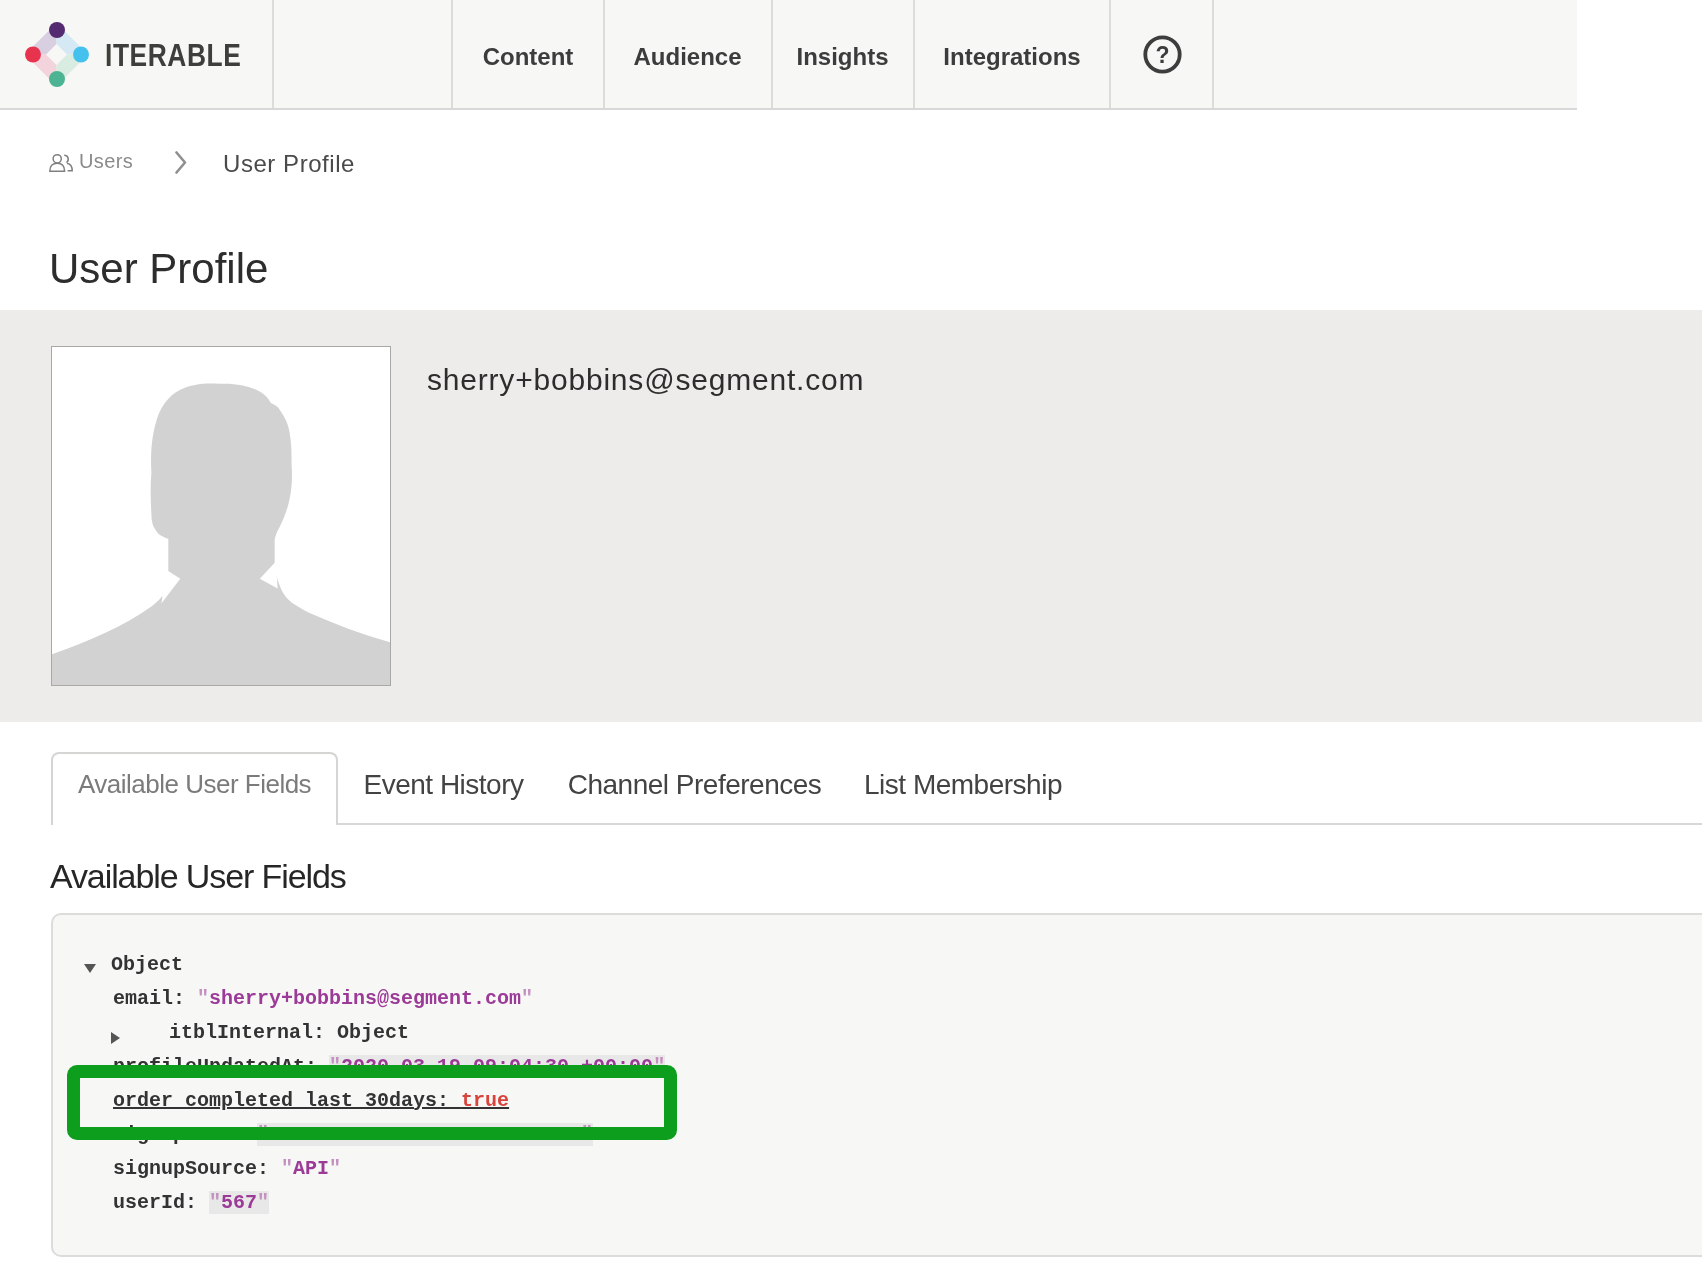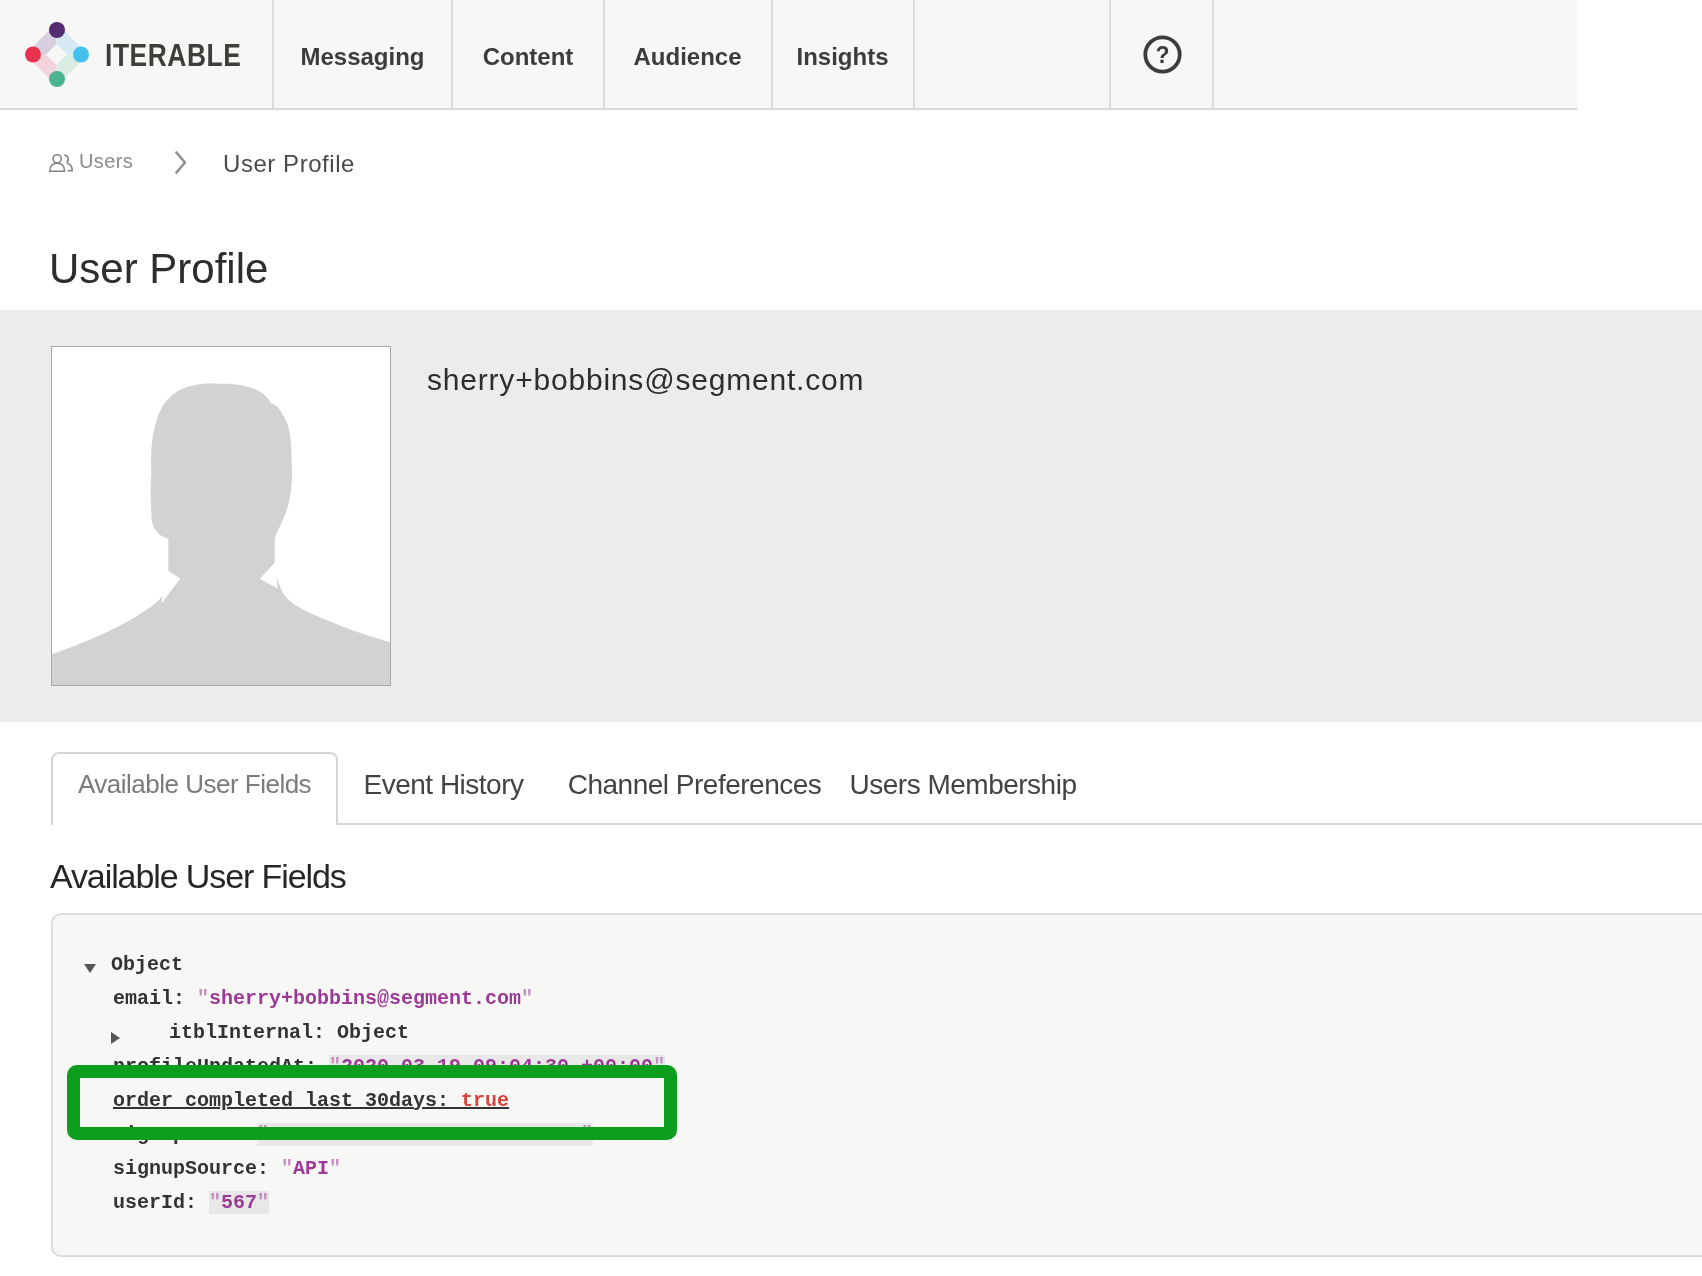--- a/index.html
+++ b/index.html
@@ -62,24 +62,24 @@
     </g>
   </svg>
   <span id="brand">ITERABLE</span>
   <div class="navsep" style="left:272px"></div>
   <div class="navsep" style="left:451px"></div>
   <div class="navsep" style="left:602.5px"></div>
   <div class="navsep" style="left:770.5px"></div>
   <div class="navsep" style="left:913px"></div>
   <div class="navsep" style="left:1109px"></div>
   <div class="navsep" style="left:1211.5px"></div>
-  <div class="navitem" style="left:274px; width:177px;">Messaging</div>
   <div class="navitem" style="left:453px; width:150px;">Content</div>
   <div class="navitem" style="left:604.5px; width:166px;">Audience</div>
   <div class="navitem" style="left:772.5px; width:140px;">Insights</div>
+  <div class="navitem" style="left:915px; width:194px;">Integrations</div>
   <svg class="abs" style="left:1143px; top:35px;" width="39" height="39" viewBox="0 0 39 39">
     <circle cx="19.5" cy="19.5" r="17.2" fill="none" stroke="#3d3d3d" stroke-width="3.8"></circle>
     <text x="19.5" y="27.5" font-family="Liberation Sans" font-size="23" font-weight="bold" fill="#3d3d3d" text-anchor="middle">?</text>
   </svg>
 </div>
 
 <svg class="abs" style="left:48px; top:152px;" width="26" height="21" viewBox="0 0 26 21">
   <g fill="none" stroke="#808080" stroke-width="1.5">
     <circle cx="9.2" cy="6.8" r="4.1"></circle>
     <path d="M 1.8 19.3 C 1.8 13.2 5 11.3 9.2 11.3 C 13.4 11.3 16.6 13.2 16.6 19.3 Z"></path>
@@ -129,21 +129,21 @@
   </div>
   <span id="email">sherry+bobbins@segment.com</span>
 </div>
 
 <div id="tabline"></div>
 <div id="tab-active">
     <span>Available User Fields</span>
   </div>
 <div class="tab" style="left:443.5px;">Event History</div>
 <div class="tab" style="left:694.5px;">Channel Preferences</div>
-<div class="tab" style="left:963px;">Users Membership</div>
+<div class="tab" style="left:963px;">List Membership</div>
 
 <div id="h2">Available User Fields</div>
 
 <div id="codebox"></div>
 <div class="tri" style="left:84px; top:964px; border-left:6px solid transparent; border-right:6px solid transparent; border-top:9px solid #555;"></div>
 <div class="tri" style="left:111px; top:1032px; border-top:6px solid transparent; border-bottom:6px solid transparent; border-left:9px solid #555;"></div>
 <div class="cl" style="left:111px; top:952.5px;">Object</div>
 <div class="cl" style="left:113px; top:986.5px;">email: <span class="qt">"</span><span class="pur">sherry+bobbins@segment.com</span><span class="qt">"</span></div>
 <div class="cl" style="left:142px; top:1020.5px;margin-left:27px;">itblInternal: Object</div>
 <div class="cl" style="left:113px; top:1054.5px;">profileUpdatedAt: <span class="hl"><span class="qt">"</span><span class="pur">2020-03-19 09:04:30 +00:00</span><span class="qt">"</span></span></div>

